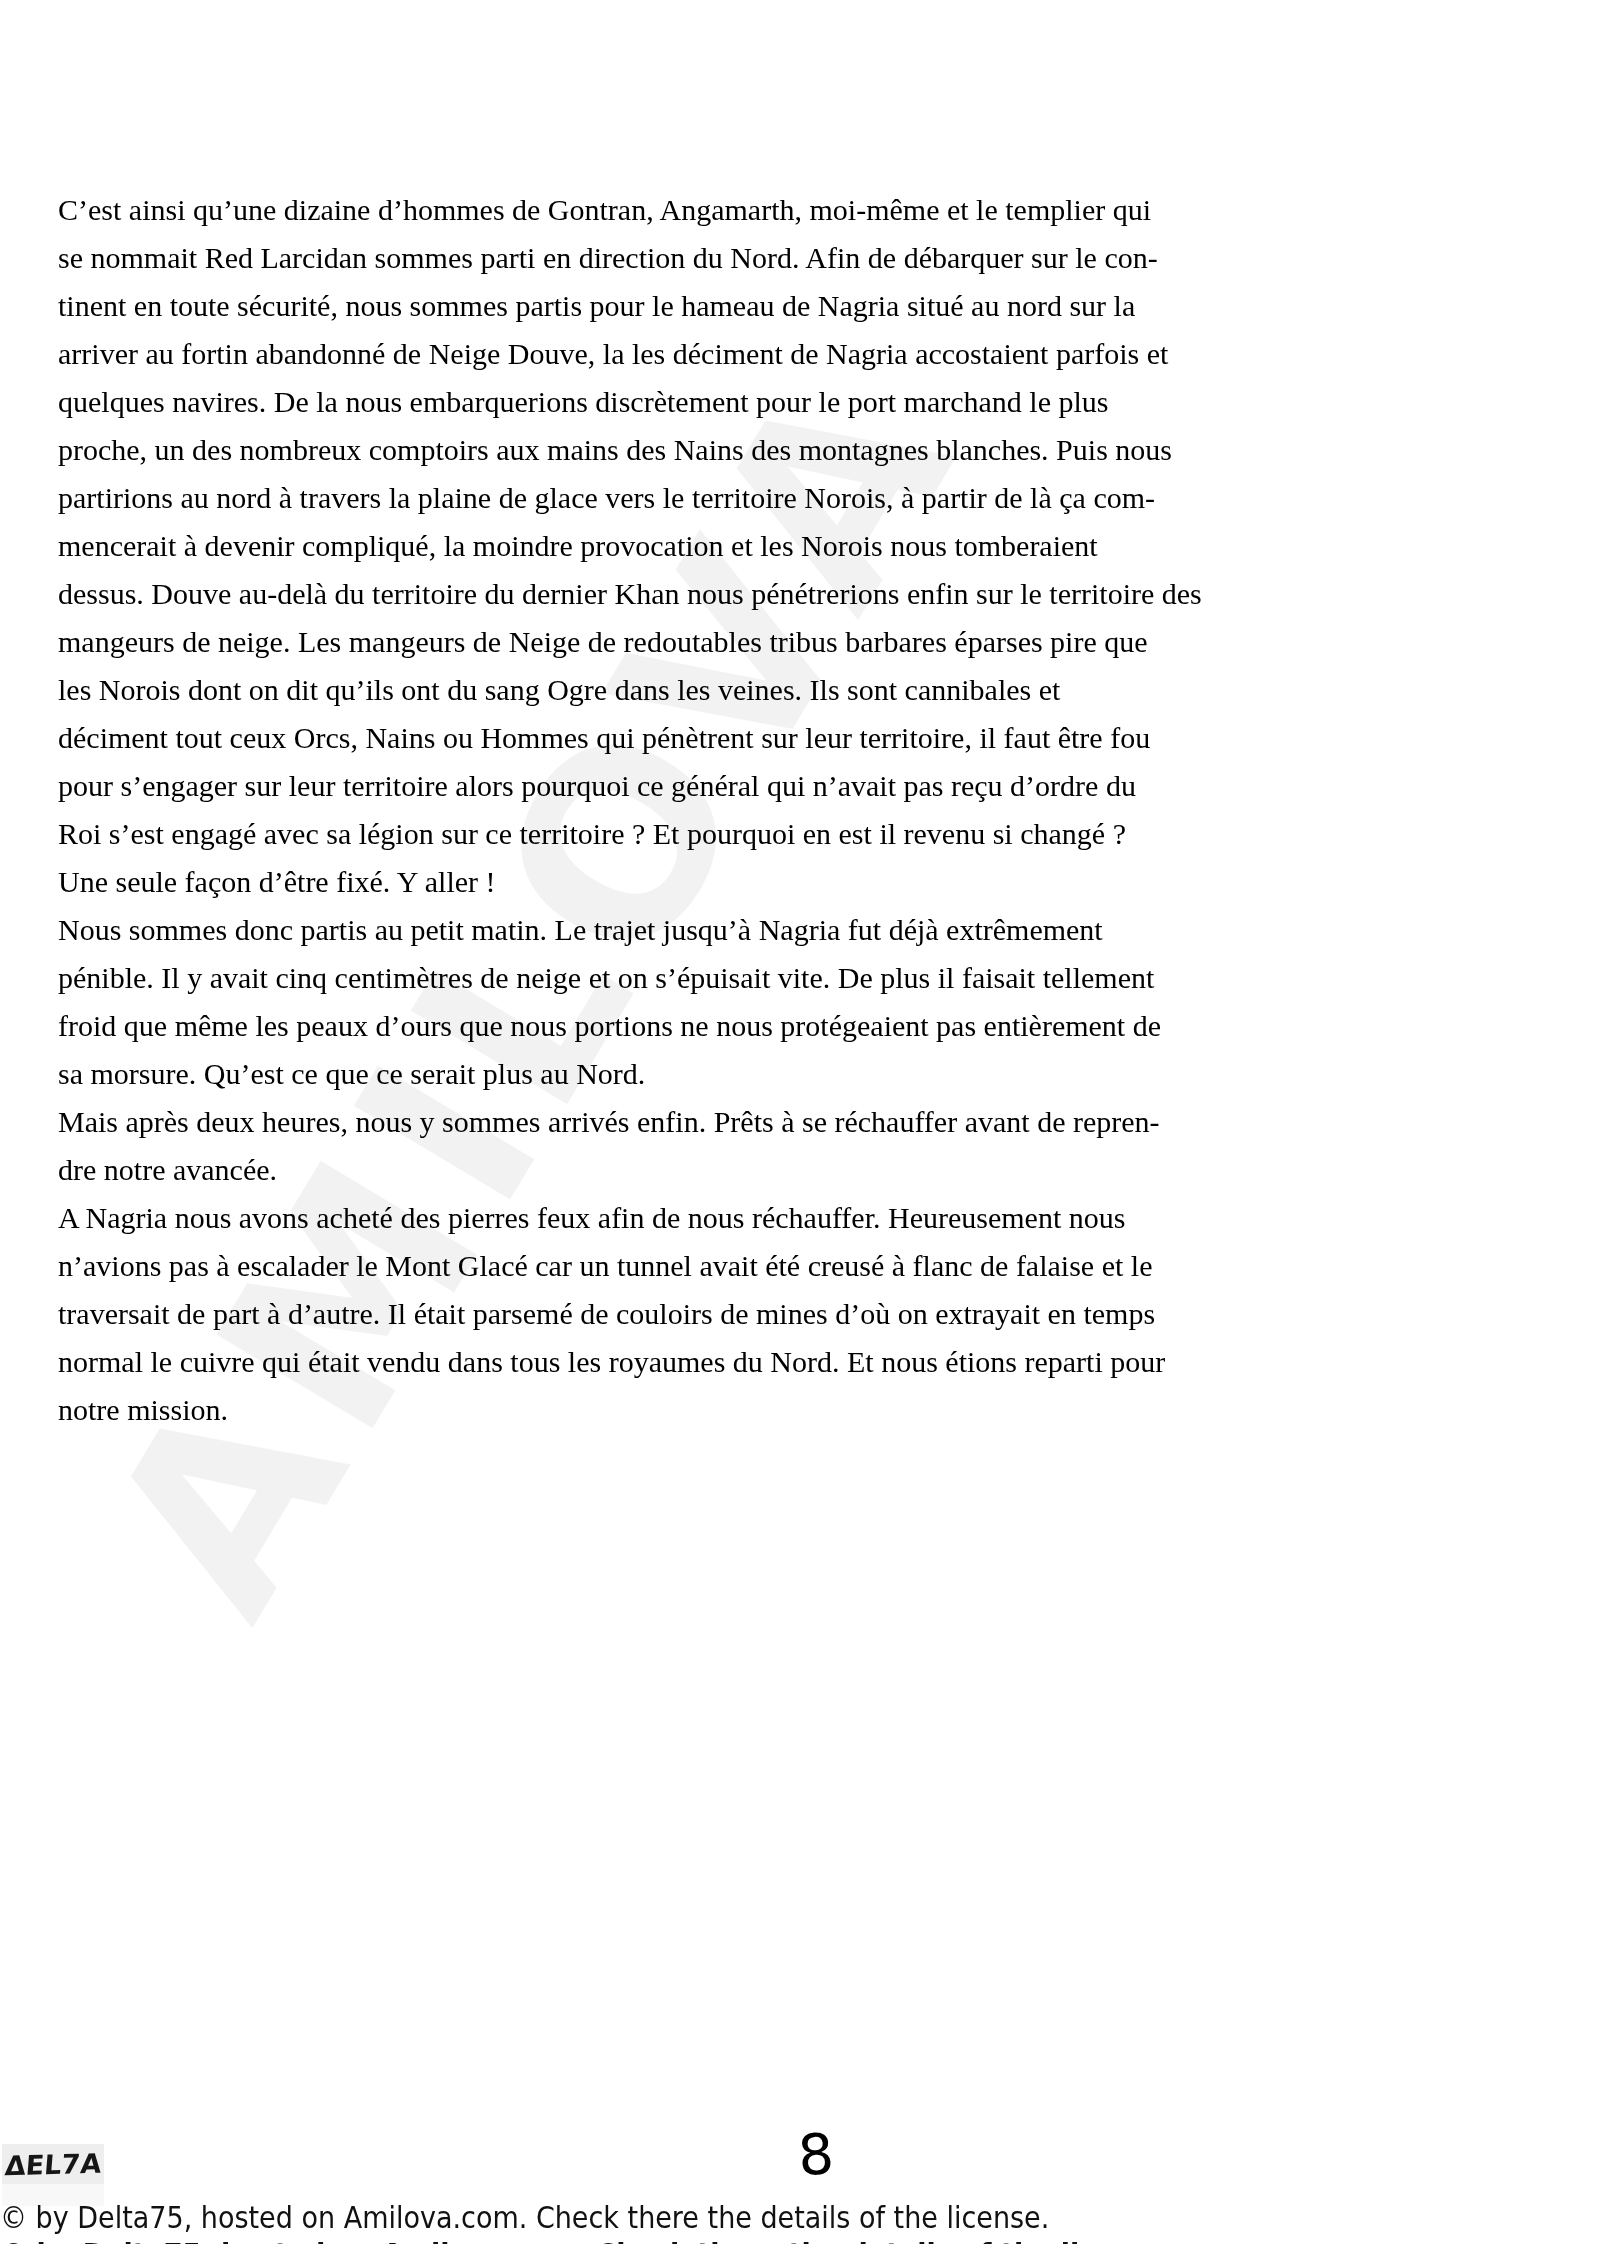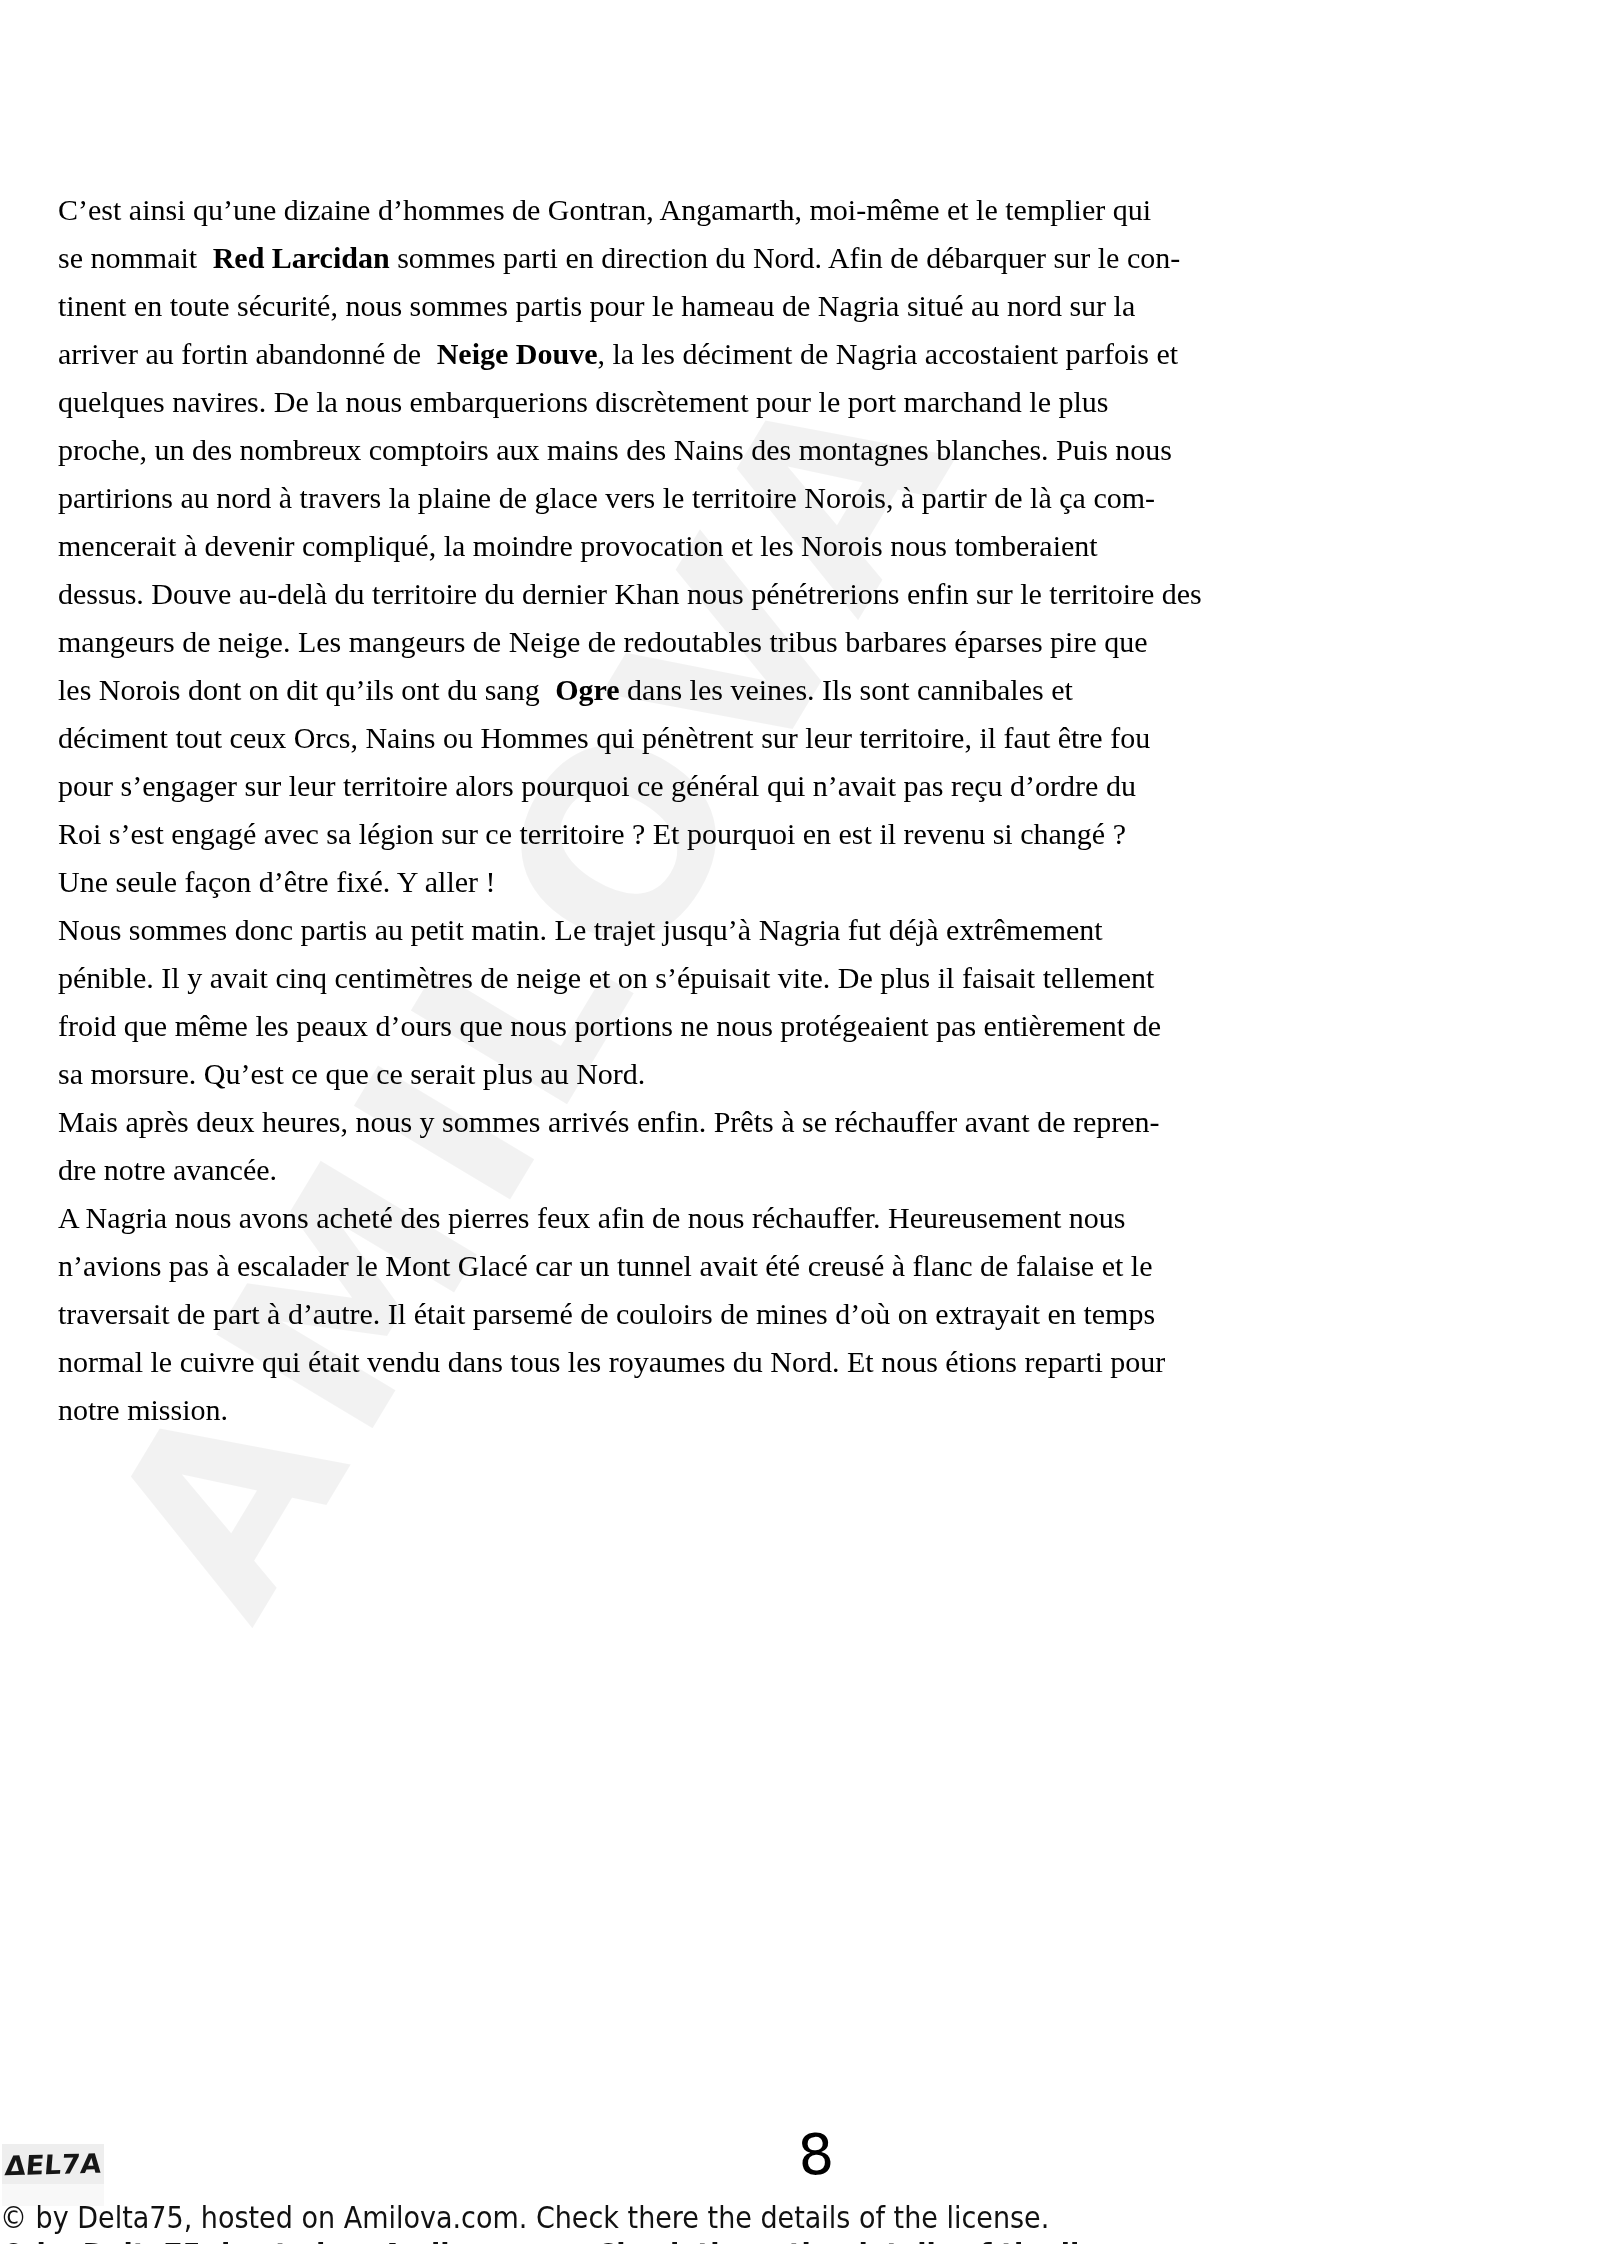--- a/index.html
+++ b/index.html
@@ -30,21 +30,21 @@
   
   .story{
     position:absolute;
     left:58px;top:186px;
     width:1492px;
     font-size:30px;
     line-height:48px;
     color:#000;
   }
   .story .line{white-space:nowrap;}
-  .story .b{font-weight:bold;margin-left:8px;}
+  .story .b{font-weight:normal;}
   
   .logo-box{
     position:absolute;
     left:2px;top:2144px;
     width:102px;height:40px;
     background:#eeeeee;
     display:flex;align-items:center;justify-content:center;
   }
   .logo-box-under{
     position:absolute;

